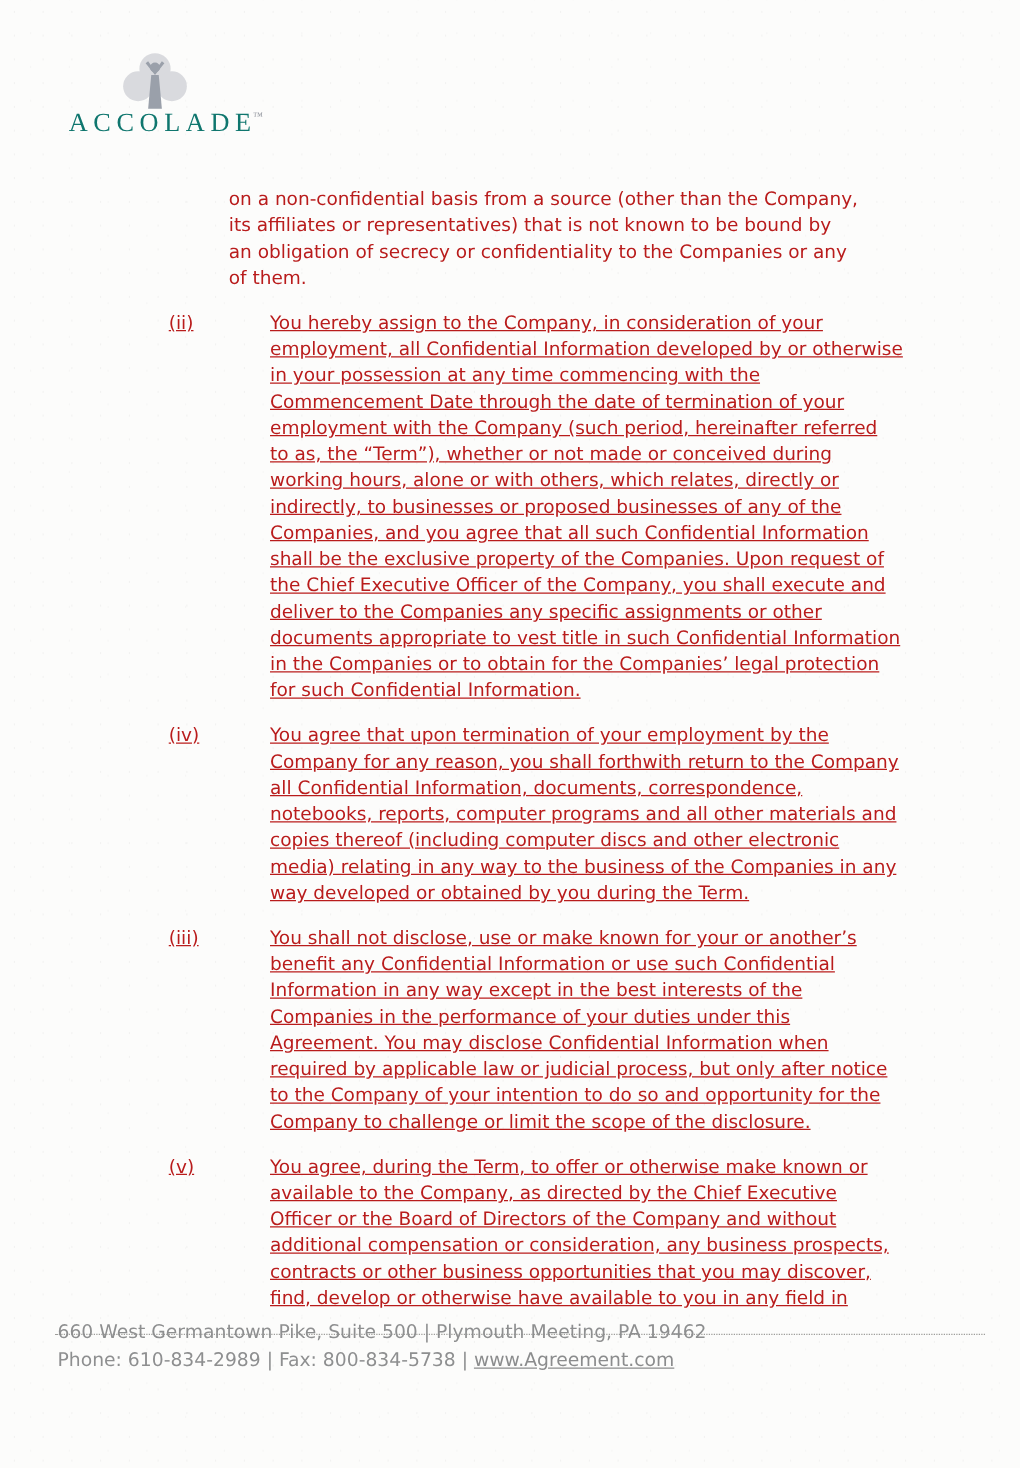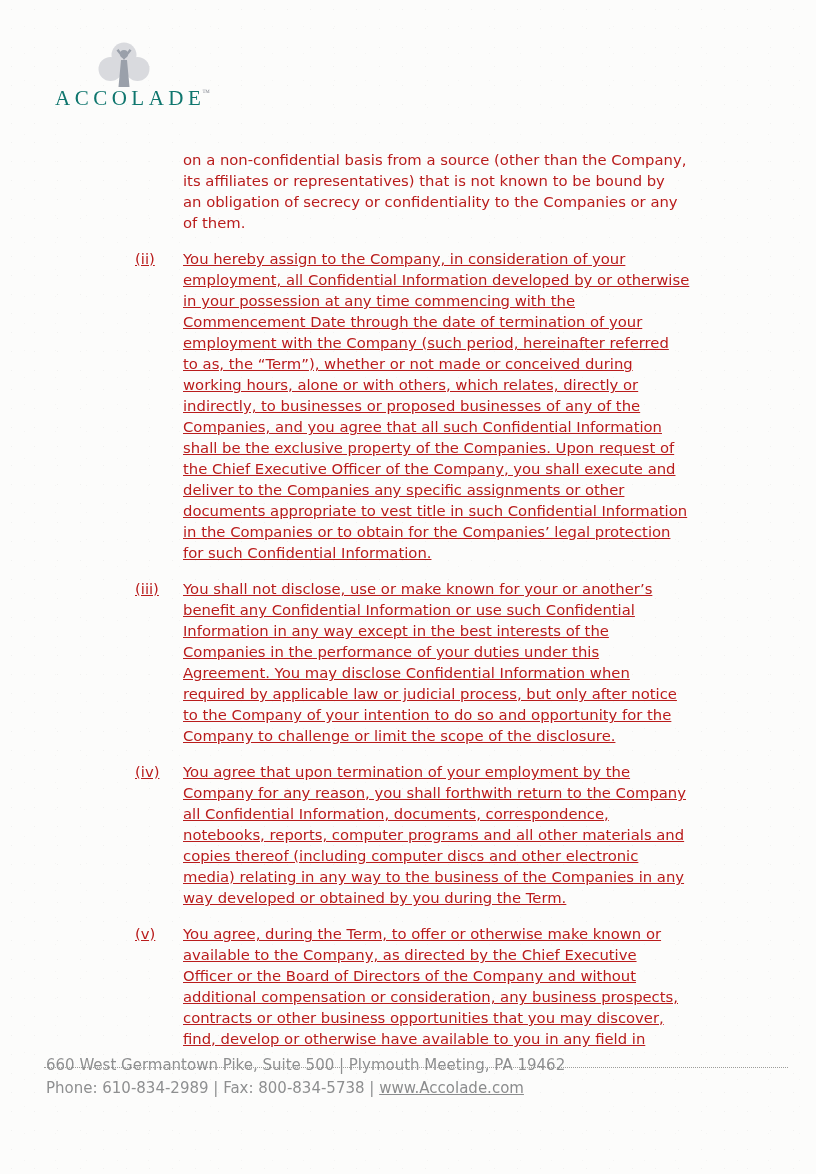--- a/index.html
+++ b/index.html
@@ -76,20 +76,21 @@
     text-decoration: underline;
   }
   .marker {
     flex: 0 0 48px;
     width: 48px;
   }
   .item-text {
     flex: 1 1 auto;
     width: 600px;
     white-space: pre-line;
+    margin-left: 33px;
   }
 
   
   .footer-divider {
     position: absolute;
     left: 44px;
     top: 1067px;
     width: 744px;
     height: 0;
     border-top: 1px dotted #9d9d9a;
@@ -148,54 +149,54 @@
 Companies, and you agree that all such Confidential Information
 shall be the exclusive property of the Companies.  Upon request of
 the Chief Executive Officer of the Company, you shall execute and
 deliver to the Companies any specific assignments or other
 documents appropriate to vest title in such Confidential Information
 in the Companies or to obtain for the Companies’ legal protection
 for such Confidential Information.</span>
   </div>
 
   <div class="list-item">
+    <span class="marker">(iv)</span>
+    <span class="item-text">You agree that upon termination of your employment by the
+Company for any reason, you shall forthwith return to the Company
+all Confidential Information, documents, correspondence,
+notebooks, reports, computer programs and all other materials and
+copies thereof (including computer discs and other electronic
+media) relating in any way to the business of the Companies in any
+way developed or obtained by you during the Term.</span>
+  </div>
+
+  <div class="list-item">
     <span class="marker">(iii)</span>
     <span class="item-text">You shall not disclose, use or make known for your or another’s
 benefit any Confidential Information or use such Confidential
 Information in any way except in the best interests of the
 Companies in the performance of your duties under this
 Agreement.  You may disclose Confidential Information when
 required by applicable law or judicial process, but only after notice
 to the Company of your intention to do so and opportunity for the
 Company to challenge or limit the scope of the disclosure.</span>
   </div>
 
   <div class="list-item">
-    <span class="marker">(iv)</span>
-    <span class="item-text">You agree that upon termination of your employment by the
-Company for any reason, you shall forthwith return to the Company
-all Confidential Information, documents, correspondence,
-notebooks, reports, computer programs and all other materials and
-copies thereof (including computer discs and other electronic
-media) relating in any way to the business of the Companies in any
-way developed or obtained by you during the Term.</span>
-  </div>
-
-  <div class="list-item">
     <span class="marker">(v)</span>
     <span class="item-text">You agree, during the Term, to offer or otherwise make known or
 available to the Company, as directed by the Chief Executive
 Officer or the Board of Directors of the Company and without
 additional compensation or consideration, any business prospects,
 contracts or other business opportunities that you may discover,
 find, develop or otherwise have available to you in any field in</span>
   </div>
 
 </div>
 
 <div class="footer-divider"></div>
 
 <div class="footer">
   <div>660 West Germantown Pike, Suite 500 | Plymouth Meeting, PA 19462</div>
   <div>
-    <span>Phone: 610-834-2989 | Fax: 800-834-5738 | </span><a class="site">www.Accolade.com</a>
+    <span>Phone: 610-834-2989 | Fax: 800-834-5738 | </span><a class="site">www.Agreement.com</a>
   </div>
 </div>
 
 </body></html>

